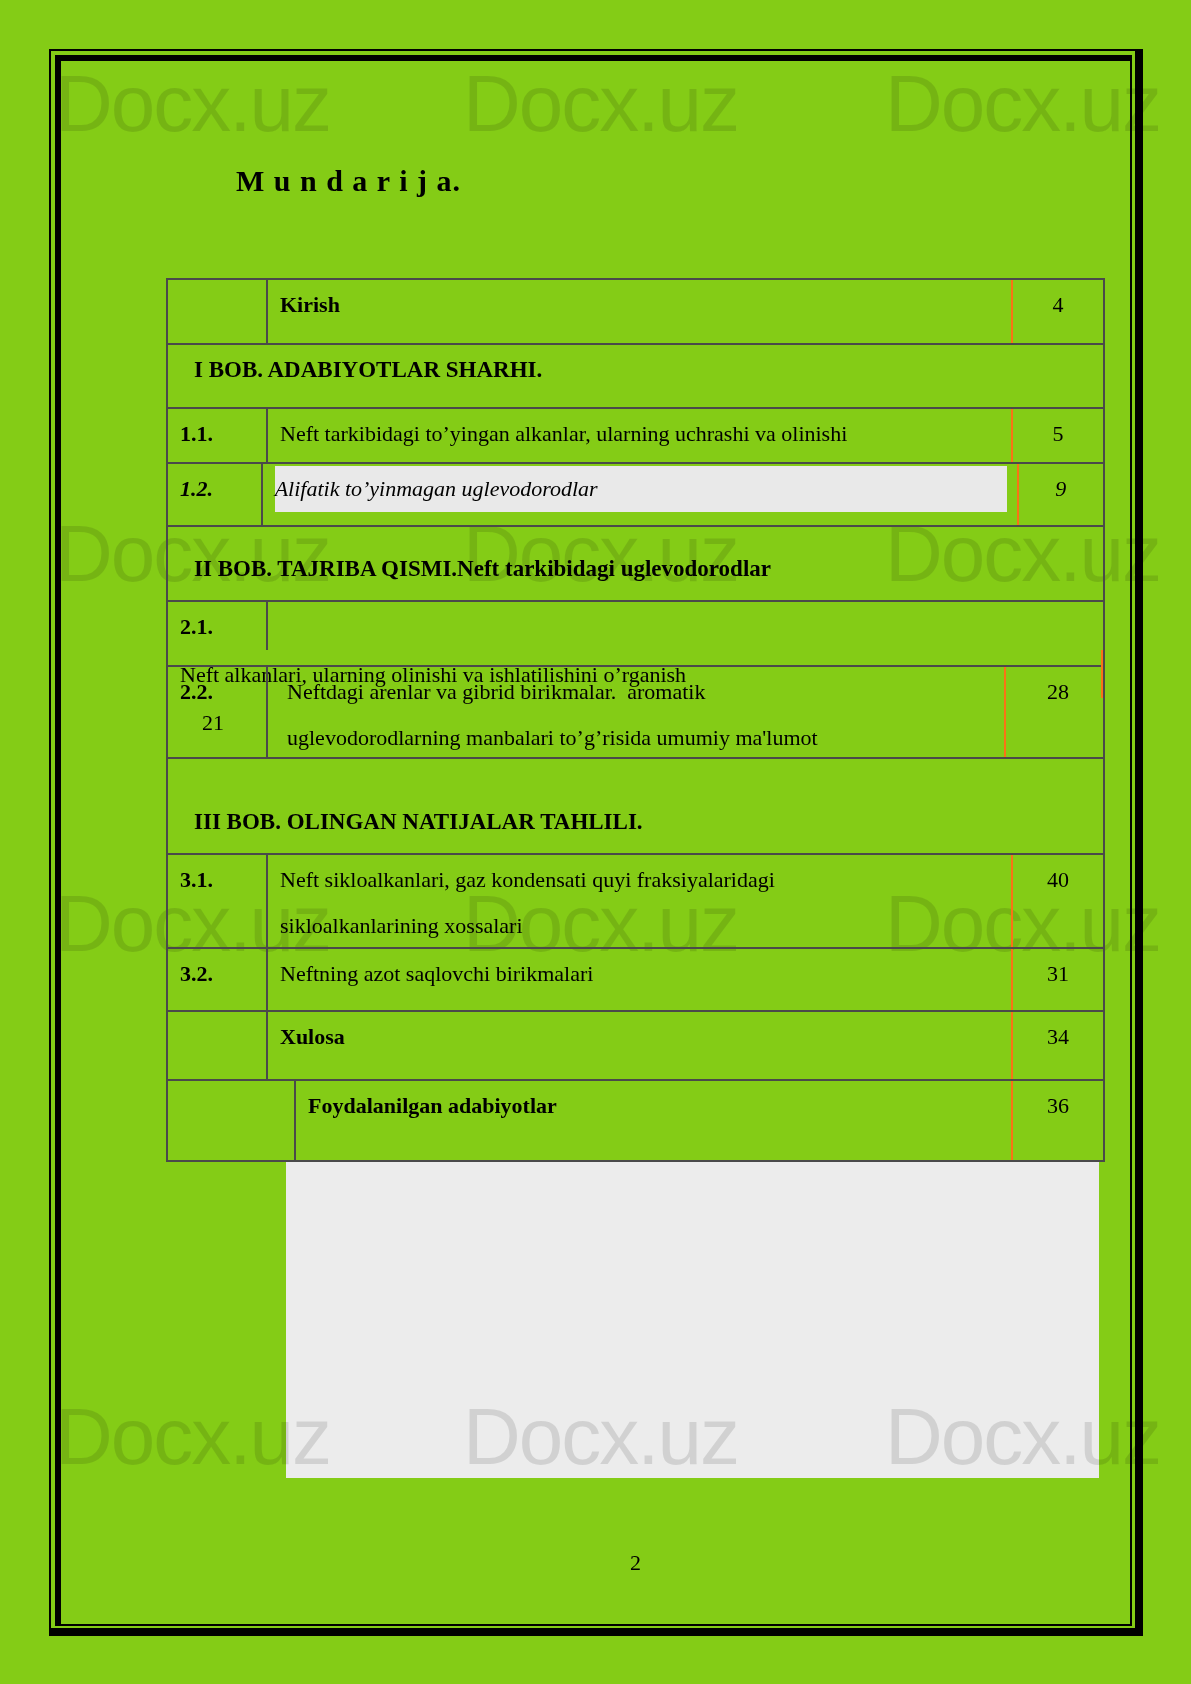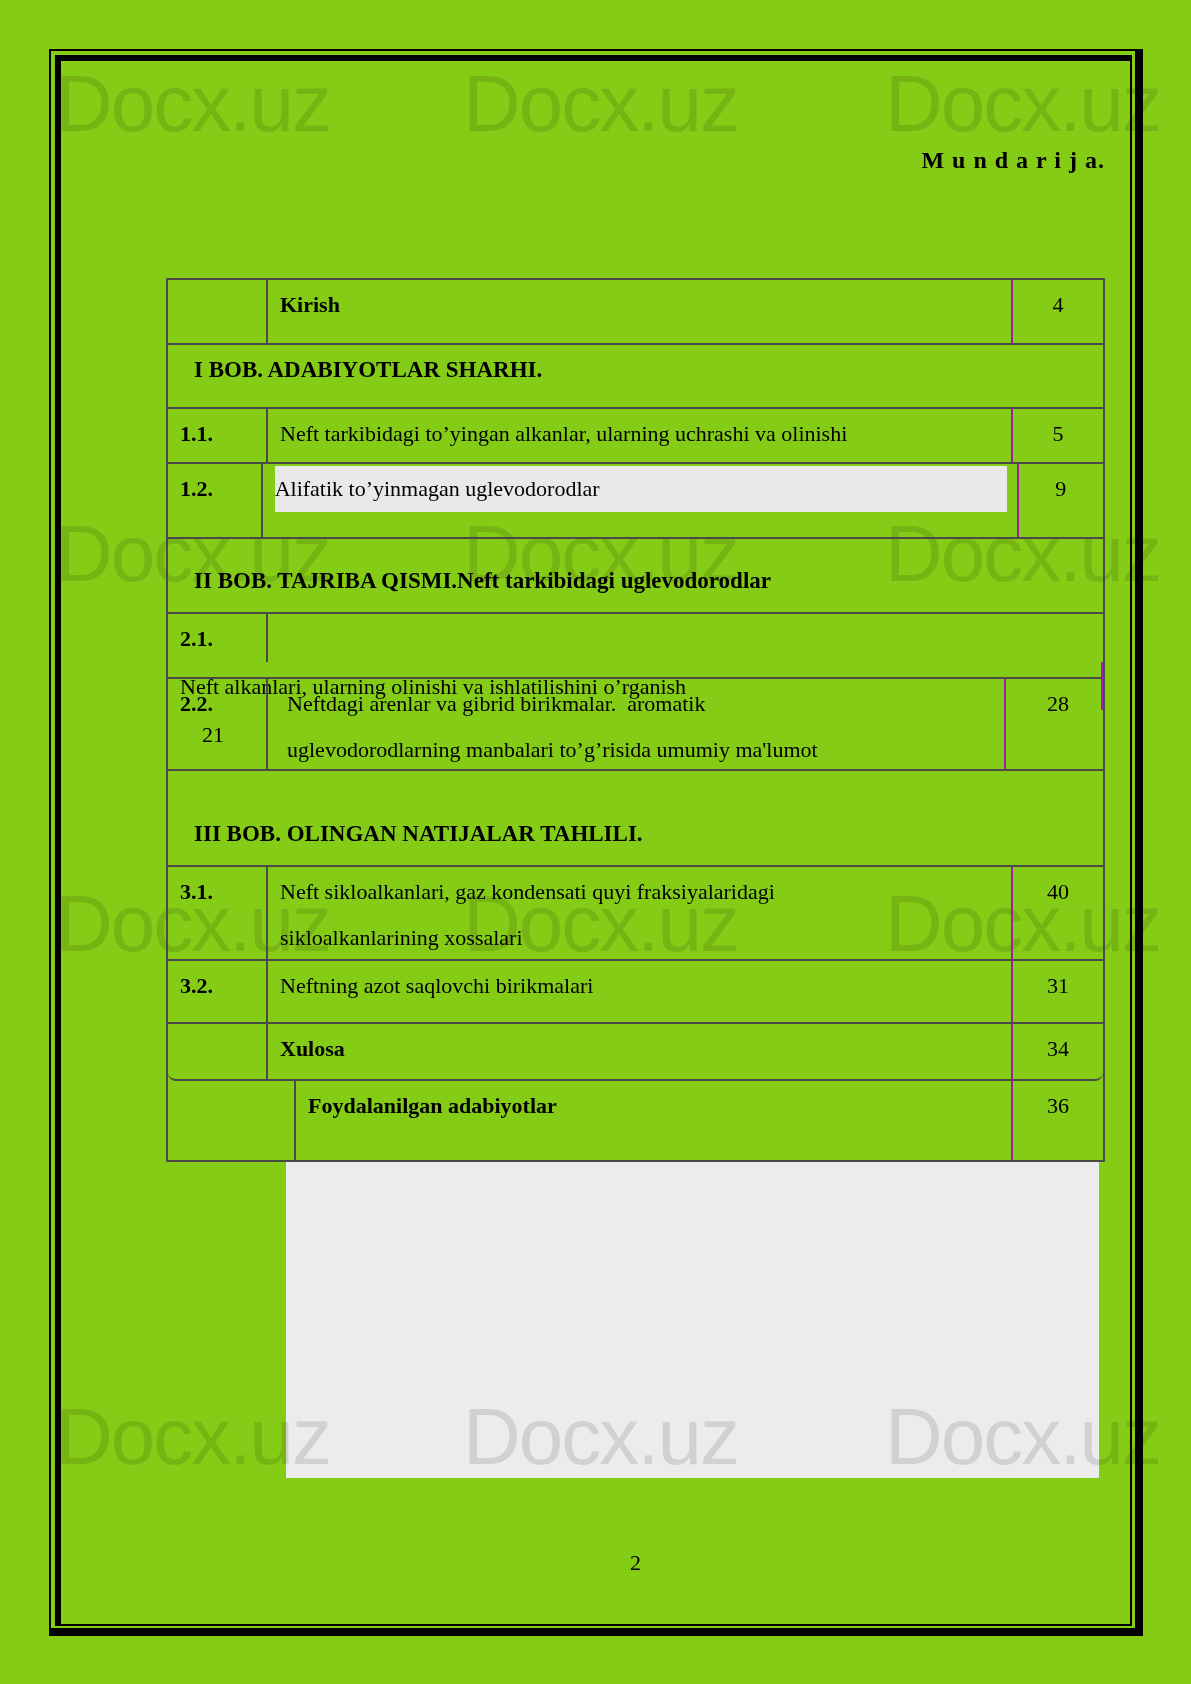--- a/index.html
+++ b/index.html
@@ -16,44 +16,44 @@
               background:#ececec;}
 
   
   .frame{position:absolute;z-index:3;box-sizing:border-box;background:transparent;pointer-events:none;}
   .frame-outer{left:49px;top:49px;width:1094px;height:1587px;
                border:2px solid #000;border-right-width:8px;border-bottom-width:8px;}
   .frame-inner{left:55px;top:55px;width:1077px;height:1571px;
                border:6px solid #000;border-right-width:2px;border-bottom-width:2px;}
 
   
-  .doc-title{position:absolute;z-index:2;left:166px;top:147px;width:939px;
-             padding-left:70px;box-sizing:border-box;text-align:right;
-             font-size:24px;font-weight:bold;letter-spacing:1px;}
+  .doc-title{position:absolute;z-index:2;left:166px;top:164px;width:939px;
+             padding-left:70px;box-sizing:border-box;text-align:left;
+             font-size:30px;font-weight:bold;letter-spacing:1px;}
 
   
   .toc{position:absolute;z-index:2;left:166px;top:278px;width:939px;
        border:2px solid #4a4a4a;box-sizing:border-box;font-size:22px;}
   .row{display:flex;box-sizing:border-box;border-bottom:2px solid #4a4a4a;background:transparent;}
   .row:last-child{border-bottom:none;margin-left:28px;}
   .c1{width:100px;box-sizing:border-box;border-right:2px solid #4a4a4a;
       font-weight:bold;padding:2px 0 0 12px;line-height:46px;}
-  .c2{flex:1;box-sizing:border-box;border-right:2px solid #a21caf;
+  .c2{flex:1;box-sizing:border-box;border-right:2px solid #f97316;
       padding:2px 10px 0 12px;line-height:46px;white-space:pre-wrap;}
   .c3{width:90px;box-sizing:border-box;text-align:center;padding-top:2px;line-height:46px;}
   .section-cell{width:100%;box-sizing:border-box;font-weight:bold;font-size:23px;
                 padding:2px 8px 0 26px;line-height:46px;}
   .section-bottom{display:flex;align-items:flex-end;padding-bottom:8px;}
   .bold{font-weight:bold;}
   .hl{background:#e9e9e9;display:inline-block;width:732px;}
 
   
-  .r0{height:65px;} .r1{height:64px;} .r2{height:55px;} .r3{height:75px;}
+  .r0{height:65px;} .r1{height:64px;} .r2{height:55px;} .r3{height:63px;font-style:italic;}
   .r4{height:75px;} .r5{height:65px;flex-direction:column;} .r6{height:92px;gap:7px;} .r7{height:96px;justify-content:center;}
-  .r8{height:94px;} .r9{height:63px;} .r10{height:57px;border-radius:8px;} .r11{height:79px;}
+  .r8{height:94px;} .r9{height:63px;} .r10{height:69px;} .r11{height:79px;}
 
   
   .page-num{position:absolute;z-index:2;left:166px;top:1550px;width:939px;
             text-align:center;font-size:22px;}
 </style>
 </head>
 <body>
 
 <div class="page">
 

